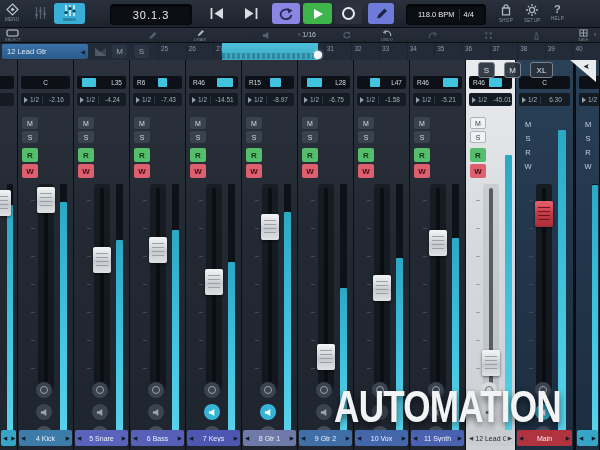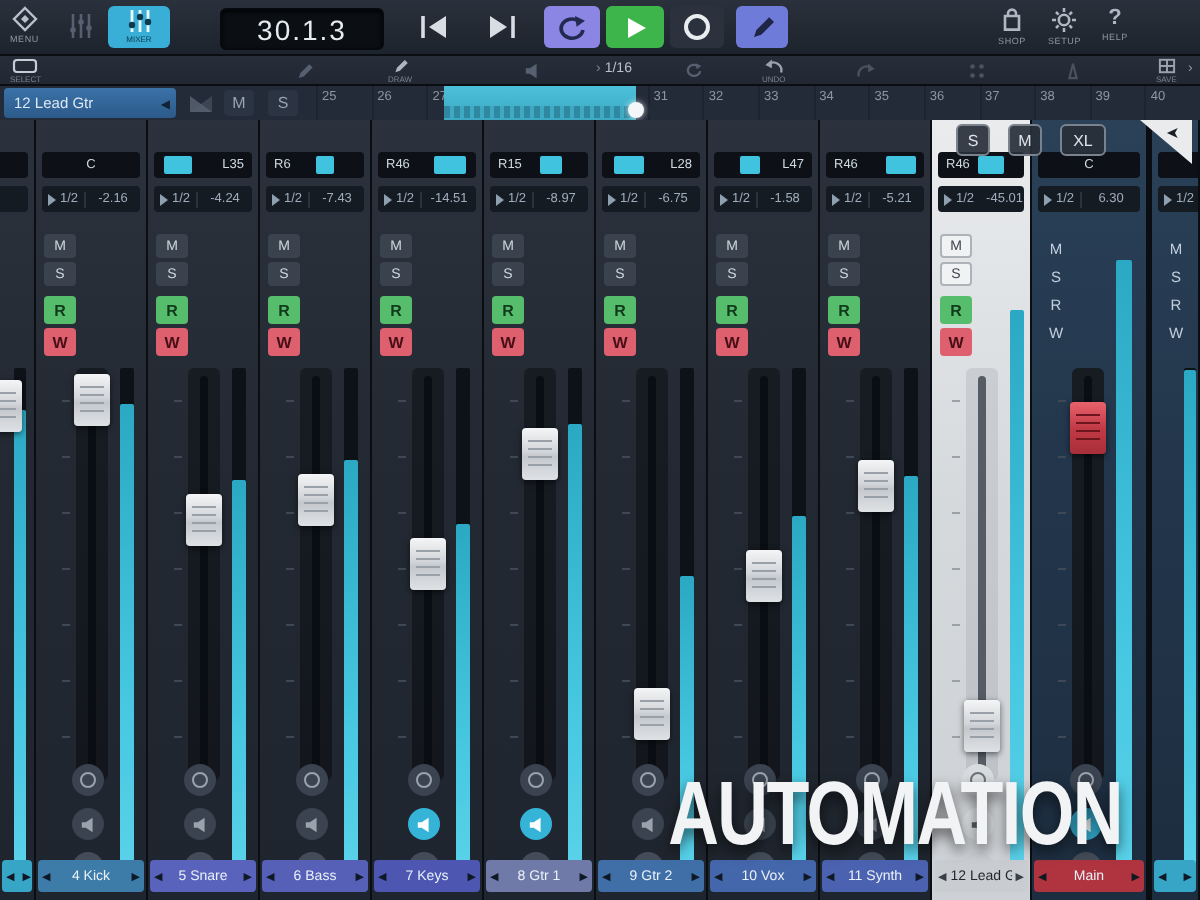--- a/index.html
+++ b/index.html
@@ -11,21 +11,21 @@
 
   
   #topbar{position:absolute;left:0;top:0;width:600px;height:27px;
           background:linear-gradient(#2a313c,#1d232c);border-bottom:1px solid #0a0d12;}
   .tb-item{position:absolute;display:flex;flex-direction:column;align-items:center;gap:1px;}
   .tb-lbl{font-size:4.5px;color:#8d97a3;letter-spacing:.3px;}
   .tb-btn{position:absolute;border-radius:3px;display:flex;align-items:center;justify-content:center;}
   .disp{position:absolute;background:#0b0f14;border:1px solid #060a0e;border-radius:3px;
         box-shadow:inset 0 1px 2px #000;display:flex;align-items:center;justify-content:center;
         color:#e6ebf0;}
-  #timebox{left:110px;top:4px;width:80px;height:19px;font-size:14px;letter-spacing:1px;}
+  #timebox{left:110px;top:4px;width:80px;height:19px;font-size:11px;letter-spacing:1px;}
   #bpmbox{left:406px;top:4px;width:78px;height:19px;font-size:7.5px;gap:4px;}
   #bpmbox .sep{width:1px;height:11px;background:#2b333d;}
   .ring{width:9px;height:9px;border:2px solid #e9edf0;border-radius:50%;}
   .playtri{width:0;height:0;border-left:9px solid #fff;border-top:5.5px solid transparent;border-bottom:5.5px solid transparent;margin-left:2px;}
 
   
   #editbar{position:absolute;left:0;top:28px;width:600px;height:14px;
            background:linear-gradient(#272e39,#222833);border-bottom:1px solid #0a0d12;}
   .eb-item{position:absolute;display:flex;flex-direction:column;align-items:center;top:1px;}
   .eb-lbl{font-size:4px;color:#79828e;}
@@ -208,20 +208,25 @@
       <span class="ring"></span>
     </div>
     <div class="tb-btn" style="left:368px;top:3px;width:26px;height:21px;background:#6f7bd8;">
       <span>
         <svg width="13" height="13" viewBox="0 0 13 13">
             <path d="M2 11.5 3.2 8 9.6 1.6 12 4 5.6 10.4 2 11.5z" fill="#1e2546"></path>
           </svg>
       </span>
     </div>
 
+    <div class="disp" id="bpmbox">
+      <span>118.0 BPM</span>
+      <span class="sep"></span>
+      <span>4/4</span>
+    </div>
 
     <div class="tb-item" style="left:499px;top:3px;">
       <span>
         <svg width="14" height="14" viewBox="0 0 14 14">
             <path d="M3.5 5h7v6.8h-7z" fill="none" stroke="#aeb8c2" stroke-width="1.3"></path>
             <path d="M5 5V3.8a2 2 0 0 1 4 0V5" fill="none" stroke="#aeb8c2" stroke-width="1.3"></path>
           </svg>
       </span>
       <span class="tb-lbl">SHOP</span>
     </div>

